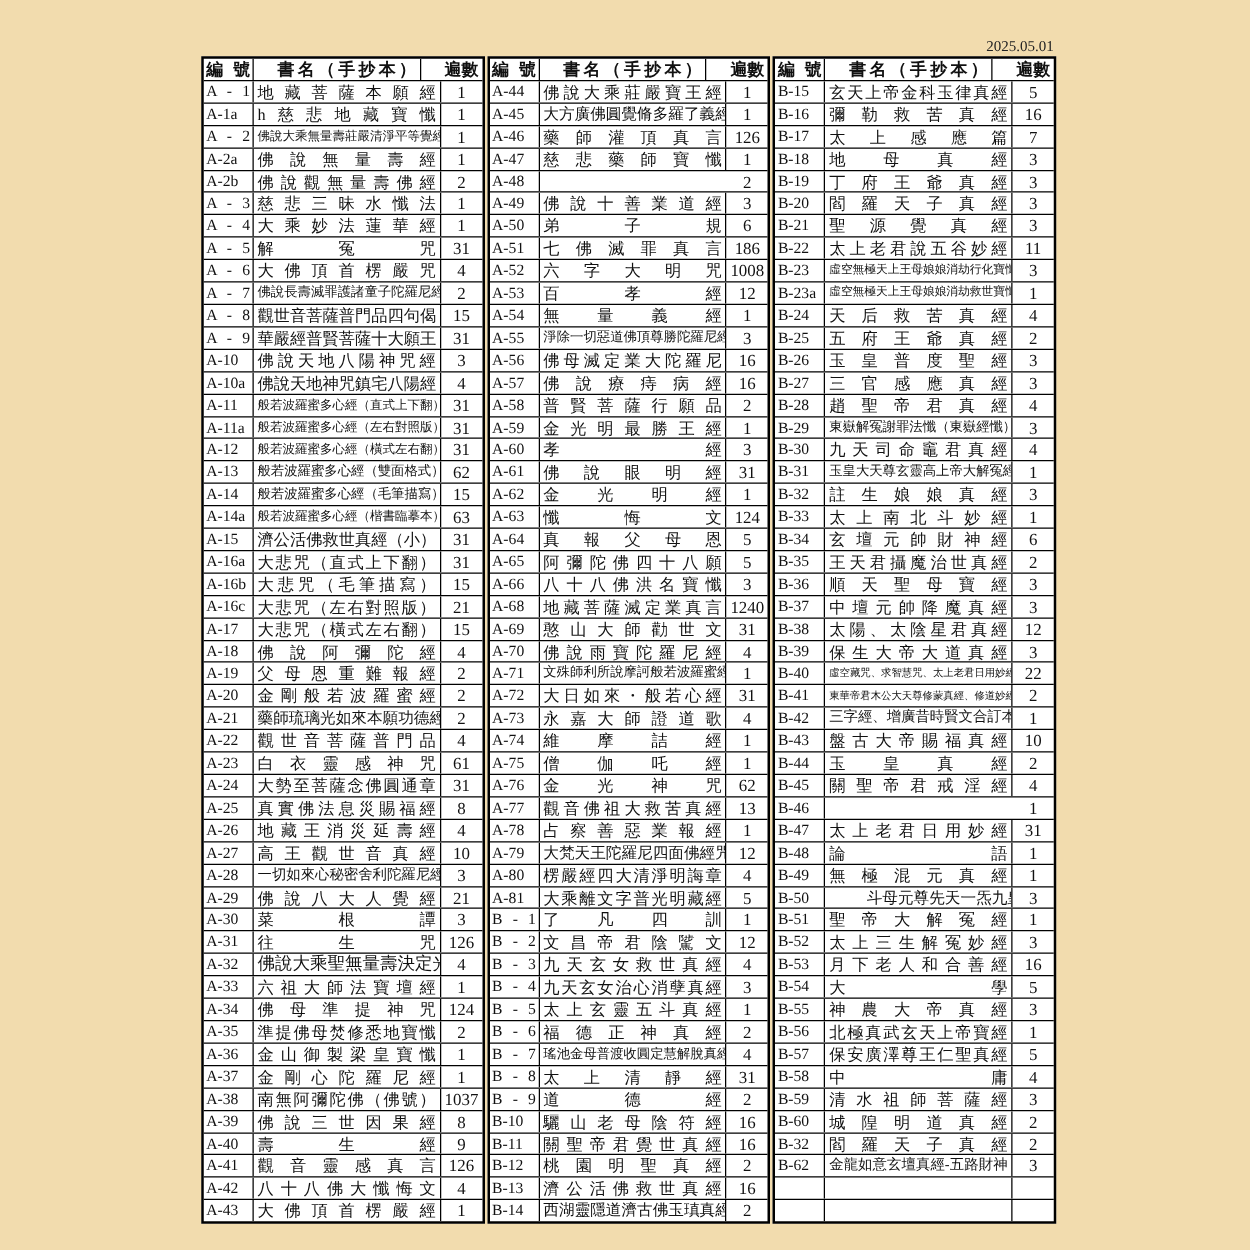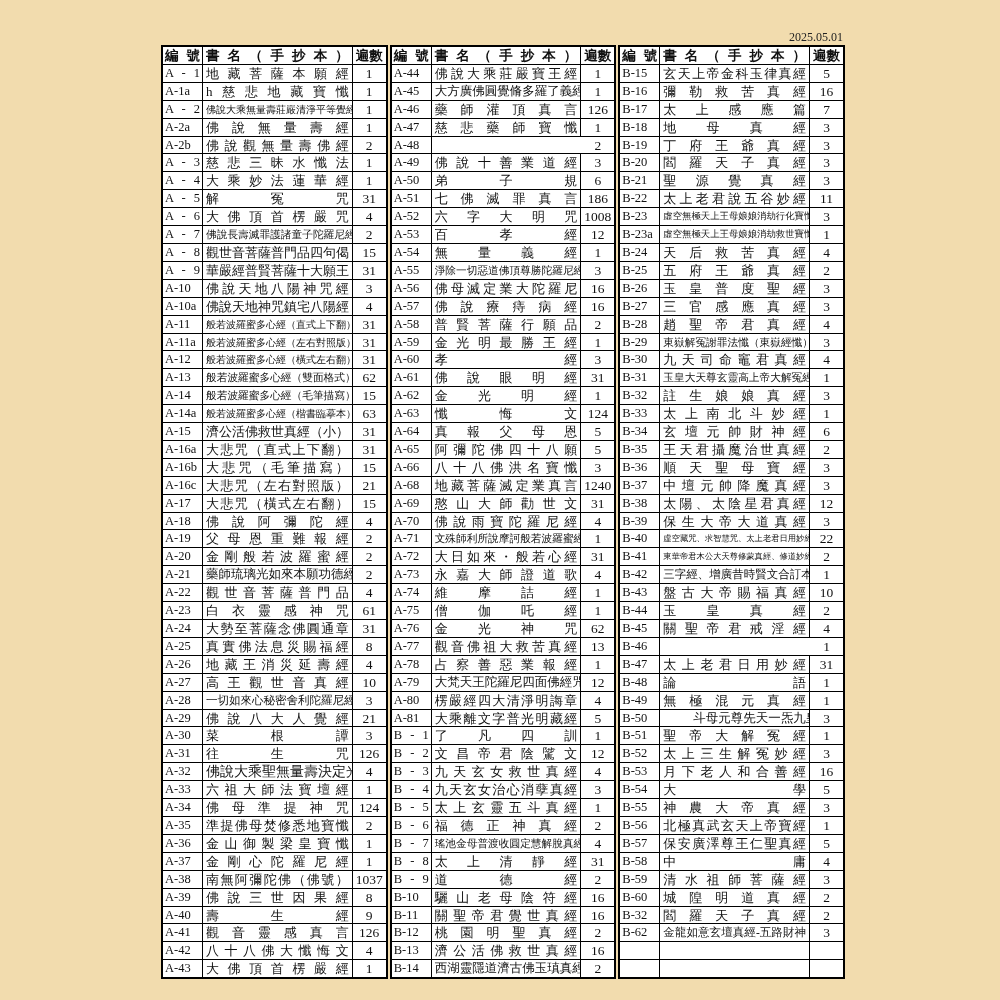--- a/index.html
+++ b/index.html
@@ -23,21 +23,21 @@
   .grid{
     position:absolute;left:161px;top:45px;width:684px;height:934px;
     display:flex;gap:2px;
   }
   .tcol{
     flex:1;min-width:0;
     border:2px solid #000;background:#fff;
     display:flex;flex-direction:column;
   }
   .row{display:flex;height:17.92px;border-top:1px solid #000;overflow:hidden;}
-  .row:first-child{border-top:none;}
+  .row:first-child{border-top:none;gap:16px;}
   .cell{
     overflow:hidden;white-space:nowrap;
     line-height:17.6px;height:100%;
   }
   .cell-id{
     width:40px;flex:0 0 40px;border-right:1px solid #000;
     text-align:justify;text-align-last:justify;
     padding:0 2px;font-size:12.5px;box-sizing:border-box;
   }
   .cell-title{

